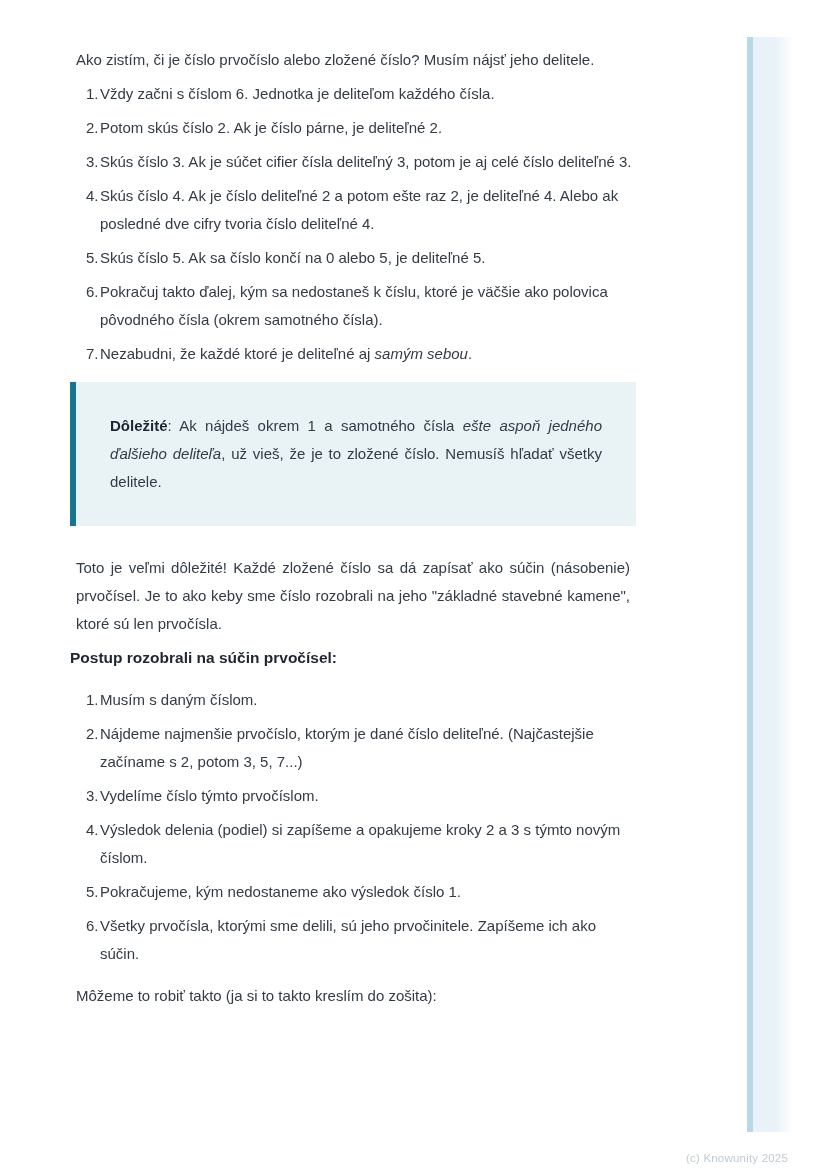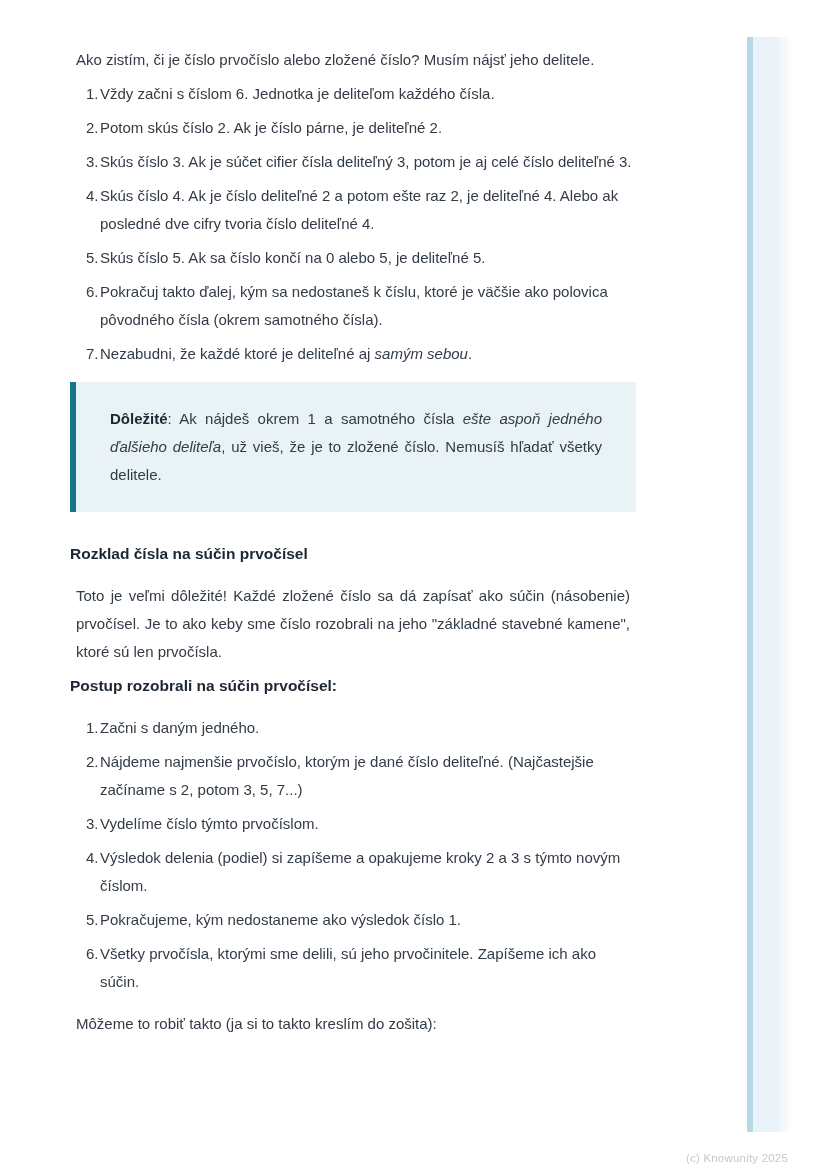--- a/index.html
+++ b/index.html
@@ -48,21 +48,21 @@
   }
   ol.list { list-style: none; margin: 0 0 14px 0; padding: 0 0 0 16px; }
   ol.list li { display: flex; line-height: 28px; margin-bottom: 6px; }
   ol.list li:last-child { margin-bottom: 0; }
   .num { flex: 0 0 14px; }
   .li-text { flex: 1; }
   .callout {
     box-sizing: border-box;
     background: var(--callout-bg, #e9f2f5);
     border-left: 6px solid var(--callout-border, #17758c);
-    padding: 17px 28px;
+    padding: 24px 28px;
     margin: 0 0 28px 0;
   }
   .callout p { text-align: justify; }
   .callout strong { font-weight: 700; color: var(--heading, #1d2733); }
   .justify { text-align: justify; }
   .para-decomposition { margin-bottom: 18px; }
   .para-example { margin-bottom: 17px; }
   .para-closing { margin-bottom: 0; }
   em { font-style: italic; }
 </style>
@@ -105,30 +105,29 @@
     <li>
         <span class="num">7.</span>
         <span class="li-text"><span>Nezabudni, že každé ktoré je deliteľné aj </span><em>samým sebou</em><span>.</span></span>
       </li>
   </ol>
 
   <aside class="callout">
     <p><strong>Dôležité</strong><span>: Ak nájdeš okrem 1 a samotného čísla </span><em>ešte aspoň jedného ďalšieho deliteľa</em><span>, už vieš, že je to zložené číslo. Nemusíš hľadať všetky delitele.</span></p>
   </aside>
 
-  <h3>Rozklad čísla na súčin prvočísel</h3>
 
   <p class="justify para-decomposition">Toto je veľmi dôležité! Každé zložené číslo sa dá zapísať ako súčin (násobenie) prvočísel. Je to ako keby sme číslo rozobrali na jeho "základné stavebné kamene", ktoré sú len prvočísla.</p>
 
   <h3>Postup rozobrali na súčin prvočísel:</h3>
 
   <ol class="list">
     <li>
         <span class="num">1.</span>
-        <span class="li-text">Začni s daným jedného.</span>
+        <span class="li-text">Musím s daným číslom.</span>
       </li>
     <li>
         <span class="num">2.</span>
         <span class="li-text">Nájdeme najmenšie prvočíslo, ktorým je dané číslo deliteľné. (Najčastejšie začíname s 2, potom 3, 5, 7...)</span>
       </li>
     <li>
         <span class="num">3.</span>
         <span class="li-text">Vydelíme číslo týmto prvočíslom.</span>
       </li>
     <li>

